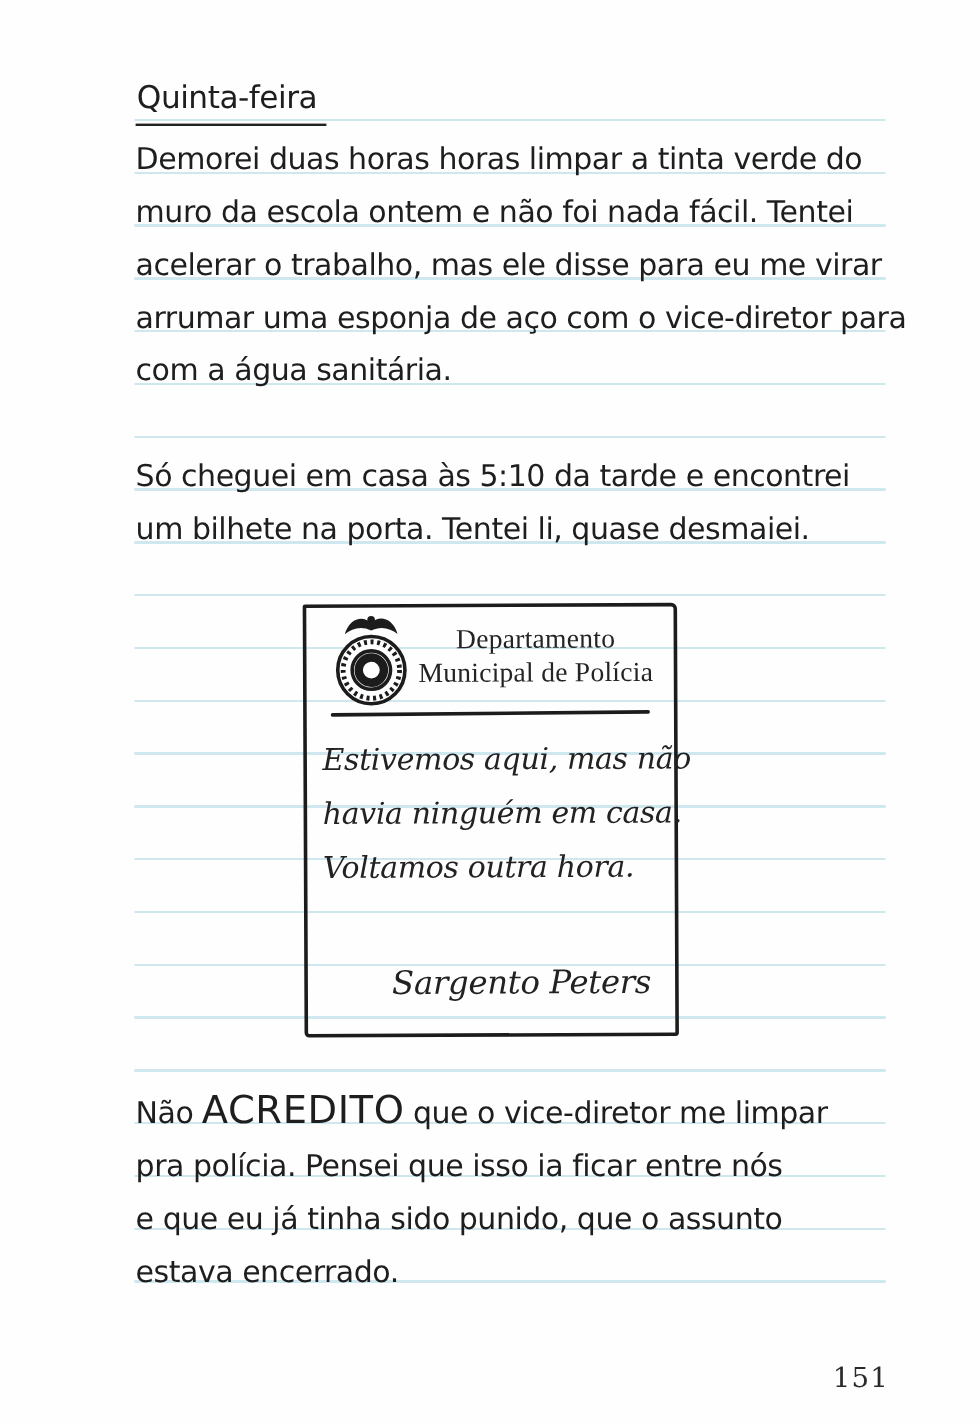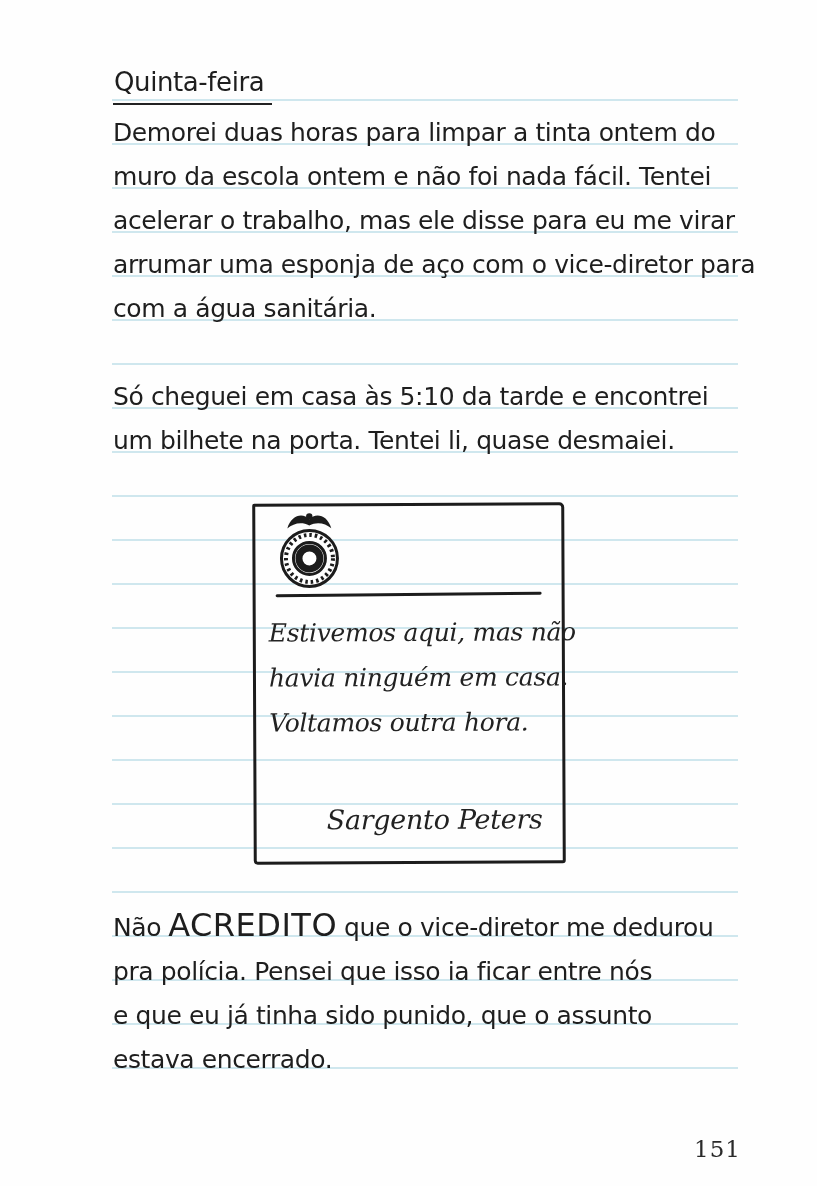--- a/index.html
+++ b/index.html
@@ -108,53 +108,57 @@
 
 <div class="page">
 
   <div class="ruled-lines"></div>
 
   <div class="heading-row">
     <span class="heading">Quinta-feira</span>
   </div>
 
   <div class="para para-1 hw">
-    <div>Demorei duas horas para limpar a tinta ontem do</div>
+    <div>Demorei duas horas horas limpar a tinta verde do</div>
     <div>muro da escola ontem e não foi nada fácil. Tentei</div>
     <div>acelerar o trabalho, mas ele disse para eu me virar</div>
     <div>arrumar uma esponja de aço com o vice-diretor para</div>
     <div>com a água sanitária.</div>
   </div>
 
   <div class="para para-2 hw">
     <div>Só cheguei em casa às 5:10 da tarde e encontrei</div>
     <div>um bilhete na porta. Tentei li, quase desmaiei.</div>
   </div>
 
   <div class="note-box">
     <svg class="badge" viewBox="0 0 64 88">
       <path d="M10 22 C14 8 26 6 32 13 C38 6 50 8 54 22 C48 17 40 15 32 19 C24 15 16 17 10 22 Z" fill="#1c1c1c"></path>
       <circle cx="32" cy="10" r="3.2" fill="#1c1c1c"></circle>
       <circle cx="32" cy="52" r="28" fill="#ffffff" stroke="#1c1c1c" stroke-width="3"></circle>
       <circle cx="32" cy="52" r="23.5" fill="none" stroke="#1c1c1c" stroke-width="4" stroke-dasharray="2.5 3"></circle>
       <circle cx="32" cy="52" r="16" fill="none" stroke="#1c1c1c" stroke-width="3"></circle>
       <circle cx="32" cy="52" r="10.5" fill="none" stroke="#1c1c1c" stroke-width="7"></circle>
     </svg>
+    <div class="dept">
+      <div>Departamento</div>
+      <div>Municipal de Polícia</div>
+    </div>
     <div class="note-divider"></div>
     <div class="note-body cursive">
       <div>Estivemos aqui, mas não</div>
       <div>havia ninguém em casa.</div>
       <div>Voltamos outra hora.</div>
     </div>
     <div class="signature cursive">Sargento Peters</div>
   </div>
 
   <div class="para para-3 hw">
     <div>
-      <span>Não</span><span class="emph">ACREDITO</span><span>que o vice-diretor me dedurou</span>
+      <span>Não</span><span class="emph">ACREDITO</span><span>que o vice-diretor me limpar</span>
     </div>
     <div>pra polícia. Pensei que isso ia ficar entre nós</div>
     <div>e que eu já tinha sido punido, que o assunto</div>
     <div>estava encerrado.</div>
   </div>
 
   <div class="page-number">151</div>
 
 </div>
 

